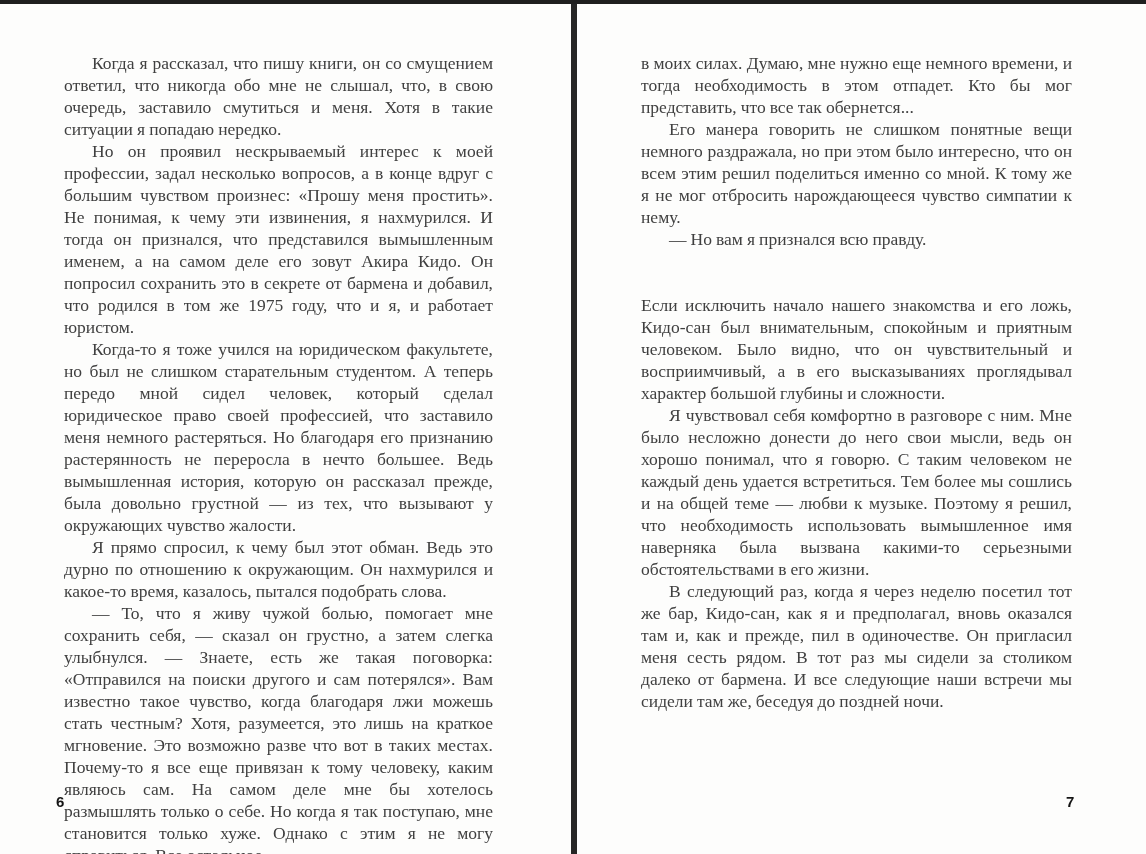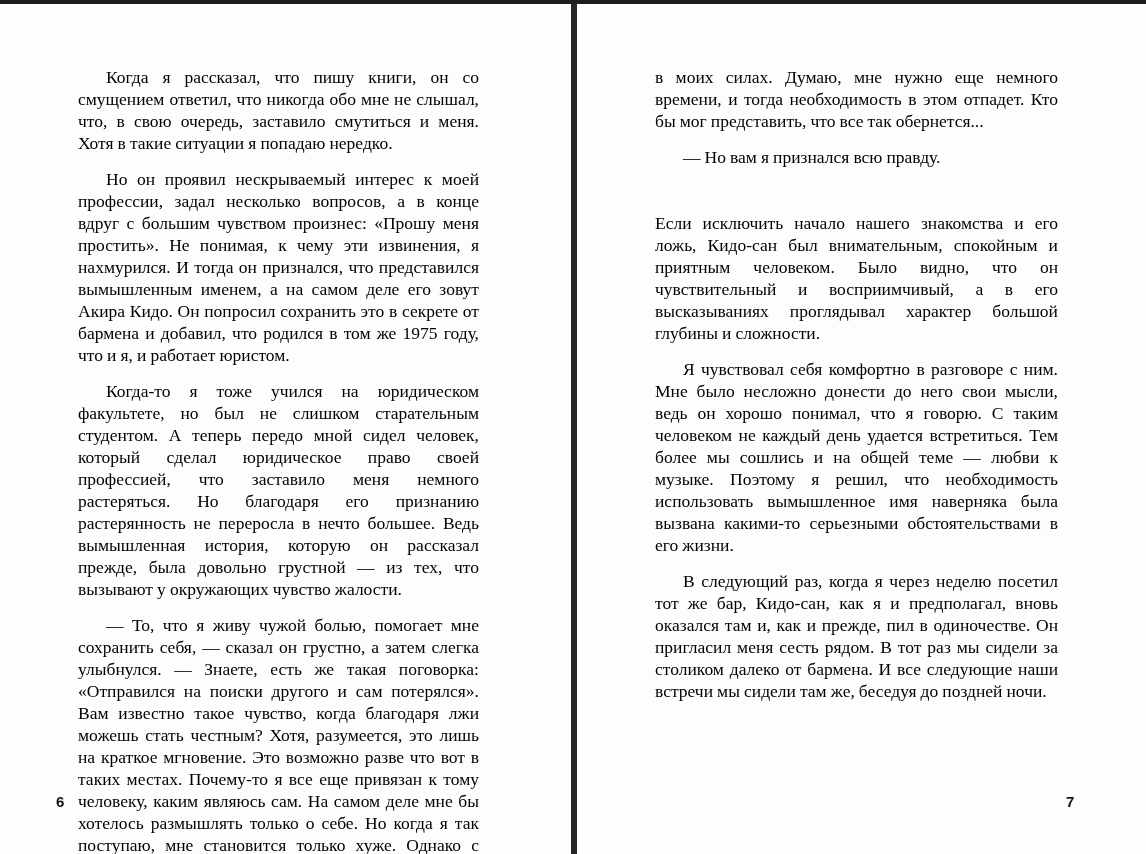--- a/index.html
+++ b/index.html
@@ -40,24 +40,24 @@
   }
   .page-left  { left: 0;     width: 571px; }
   .page-right { left: 561px; width: 569px; }
   .text-col {
     position: absolute;
     top: 52px;
   }
   .page-left  .text-col { left: 64px;  width: 429px; }
   .page-right .text-col { left: 80px;  width: 431px; }
   .text-col p {
-    margin: 14px;
+    margin: 0;
     font-size: 17.5px;
     line-height: 22px;
-    color: #000000;
+    color: #404040;
     text-align: justify;
     hyphens: auto;
     -webkit-hyphens: auto;
     word-spacing: -0.3px;
   }
   .text-col p.indent { text-indent: 28px; }
   .text-col p.section-break { margin-top: 44px; }
   .page-num {
     position: absolute;
     top: 793px;
@@ -73,27 +73,29 @@
 <body>
 
 <div class="top-rule"></div>
 <div class="gutter-divider"></div>
 
 <div class="page page-left">
   <div class="text-col">
       <p class="indent">Когда я рассказал, что пишу книги, он со смущением ответил, что никогда обо мне не слышал, что, в свою очередь, заставило смутиться и меня. Хотя в такие ситуации я попадаю нередко.</p>
       <p class="indent">Но он проявил нескрываемый интерес к моей профессии, задал несколько вопросов, а в конце вдруг с большим чувством произнес: «Прошу меня простить». Не понимая, к чему эти извинения, я нахмурился. И тогда он признался, что представился вымышленным именем, а на самом деле его зовут Акира Кидо. Он попросил сохранить это в секрете от бармена и добавил, что родился в том же 1975 году, что и я, и работает юристом.</p>
       <p class="indent">Когда-то я тоже учился на юридическом факультете, но был не слишком старательным студентом. А теперь передо мной сидел человек, который сделал юридическое право своей профессией, что заставило меня немного растеряться. Но благодаря его признанию растерянность не переросла в нечто большее. Ведь вымышленная история, которую он рассказал прежде, была довольно грустной — из тех, что вызывают у окружающих чувство жалости.</p>
+      <p class="indent">Я прямо спросил, к чему был этот обман. Ведь это дурно по отношению к окружающим. Он нахмурился и какое-то время, казалось, пытался подобрать слова.</p>
       <p class="indent">— То, что я живу чужой болью, помогает мне сохранить себя, — сказал он грустно, а затем слегка улыбнулся. — Знаете, есть же такая поговорка: «Отправился на поиски другого и сам потерялся». Вам известно такое чувство, когда благодаря лжи можешь стать честным? Хотя, разумеется, это лишь на краткое мгновение. Это возможно разве что вот в таких местах. Почему-то я все еще привязан к тому человеку, каким являюсь сам. На самом деле мне бы хотелось размышлять только о себе. Но когда я так поступаю, мне становится только хуже. Однако с этим я не могу справиться. Все остальное</p>
     </div>
   <div class="page-num">6</div>
 </div>
 
 <div class="page page-right">
   <div class="text-col">
       <p class="">в моих силах. Думаю, мне нужно еще немного времени, и тогда необходимость в этом отпадет. Кто бы мог представить, что все так обернется...</p>
+      <p class="indent">Его манера говорить не слишком понятные вещи немного раздражала, но при этом было интересно, что он всем этим решил поделиться именно со мной. К тому же я не мог отбросить нарождающееся чувство симпатии к нему.</p>
       <p class="indent">— Но вам я признался всю правду.</p>
       <p class=" section-break">Если исключить начало нашего знакомства и его ложь, Кидо-сан был внимательным, спокойным и приятным человеком. Было видно, что он чувствительный и восприимчивый, а в его высказываниях проглядывал характер большой глубины и сложности.</p>
       <p class="indent">Я чувствовал себя комфортно в разговоре с ним. Мне было несложно донести до него свои мысли, ведь он хорошо понимал, что я говорю. С таким человеком не каждый день удается встретиться. Тем более мы сошлись и на общей теме — любви к музыке. Поэтому я решил, что необходимость использовать вымышленное имя наверняка была вызвана какими-то серьезными обстоятельствами в его жизни.</p>
       <p class="indent">В следующий раз, когда я через неделю посетил тот же бар, Кидо-сан, как я и предполагал, вновь оказался там и, как и прежде, пил в одиночестве. Он пригласил меня сесть рядом. В тот раз мы сидели за столиком далеко от бармена. И все следующие наши встречи мы сидели там же, беседуя до поздней ночи.</p>
     </div>
   <div class="page-num">7</div>
 </div>
 
 </body></html>

